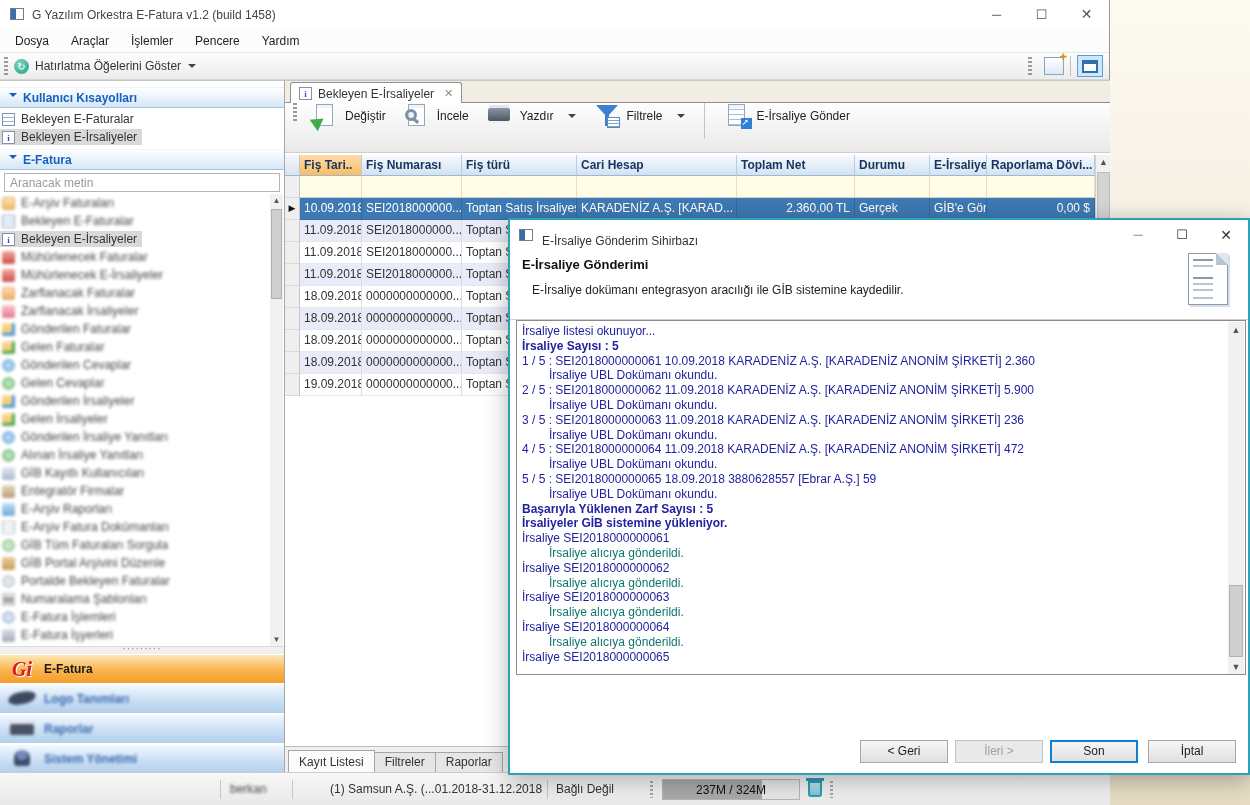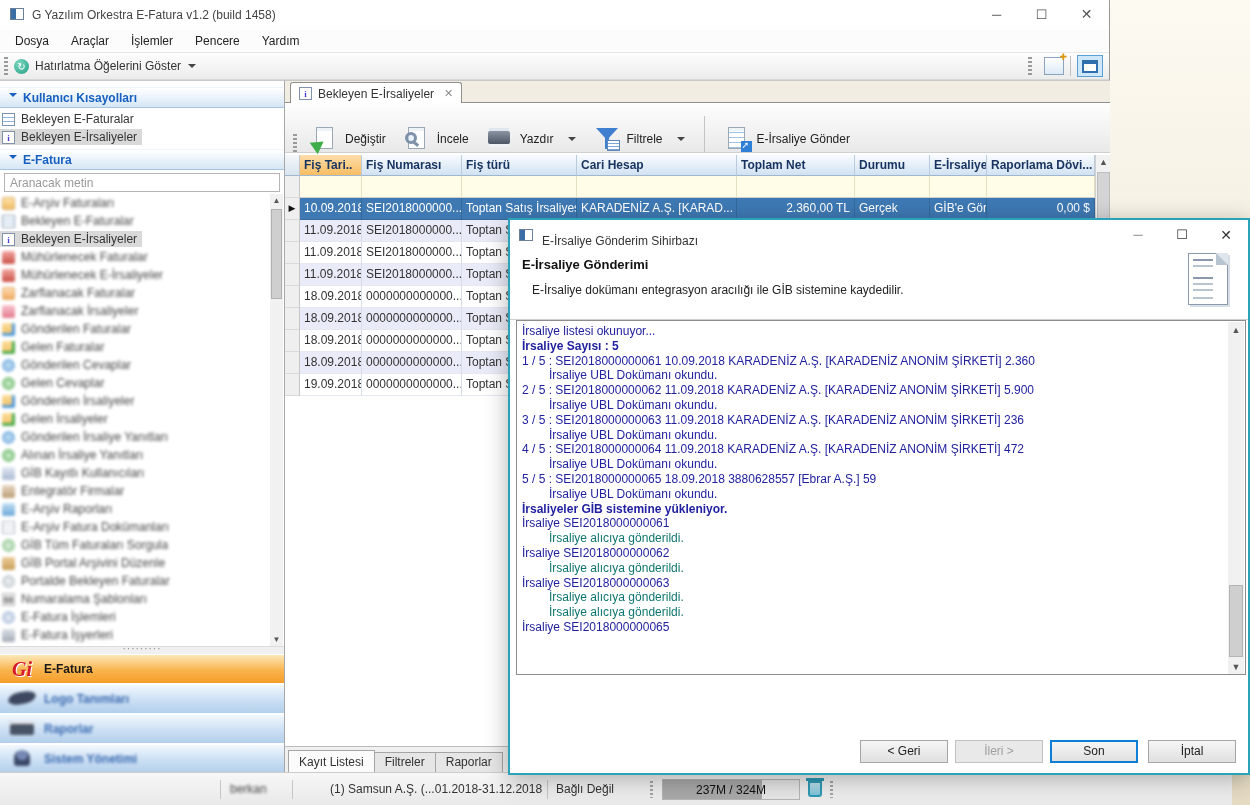--- a/index.html
+++ b/index.html
@@ -107,21 +107,21 @@
 
   
   #main-area { position:absolute; left:285px; top:80px; width:825px; height:692px; background:#fff; }
   #tabbar { position:relative; height:23px; background:#f1ede2; border-top:1px solid #c8c8c8;
     border-bottom:1px solid #8f8f8f; }
   #tab-active { position:absolute; left:5px; top:1px; height:22px; background:#fff;
     border:1px solid #8f8f8f; border-bottom:none; border-radius:3px 3px 0 0;
     display:flex; align-items:center; gap:6px; padding:0 8px; }
   #tab-active .tclose { color:#8a8a8a; font-size:11px; margin-left:4px; }
   #actionbar { position:relative; height:50px; background:linear-gradient(#fefefe,#e9e9e9);
-    border-bottom:1px solid #cfcfcf; display:flex; align-items:flex-end; padding-left:4px; }
+    border-bottom:1px solid #cfcfcf; display:flex; align-items:flex-start; padding-left:4px; }
   .action { display:flex; align-items:center; gap:7px; margin:0 9px; color:#222; }
   .aicon { position:relative; width:26px; height:26px; }
   .page { position:absolute; left:4px; top:1px; width:17px; height:22px; background:#fff;
     border:1px solid #9aa7b5; box-shadow:inset 0 3px 0 #eef3f8; }
   .page.lines { background:repeating-linear-gradient(#fff 0 4px,#9fc3e4 4px 5px); }
   .arr-green { position:absolute; left:0; bottom:2px; width:0; height:0;
     border:7px solid transparent; border-left:12px solid #3fae4a; transform:rotate(-35deg); }
   .lens { position:absolute; left:1px; top:6px; width:12px; height:12px; border:3px solid #7d92a8;
     border-radius:50%; background:rgba(220,235,250,.6); }
   .lens::after { content:""; position:absolute; right:-5px; bottom:-4px; width:7px; height:3px;
@@ -162,21 +162,21 @@
   #grid-sb .up{top:0;} #grid-sb .dn{bottom:0;}
   #grid-sb .thumb { position:absolute; left:1px; top:17px; width:13px; height:70px; background:#d4d4d4; border:1px solid #bdbdbd; }
 
   #bottom-tabs { position:absolute; left:0; bottom:0; right:0; height:26px; background:#f0f0f0;
     border-top:1px solid #bdbdbd; display:flex; align-items:flex-end; padding-left:3px; }
   .btab { padding:2px 10px 3px; border:1px solid #a5a5a5; border-bottom:none; background:#e6e6e6;
     margin-right:-1px; }
   .btab.active { background:#fbfbfb; padding-top:4px; }
 
   
-  #statusbar { position:absolute; left:0; top:772px; width:1232px; height:33px;
+  #statusbar { position:absolute; left:0; top:772px; width:1110px; height:33px;
     background:linear-gradient(#f7f7f7,#e9e9e9); border-top:1px solid #cdcdcd; }
   .sb-sep { position:absolute; top:7px; width:1px; height:19px; background:#c6c6c6; }
   .sb-text { position:absolute; top:0; line-height:32px; color:#333; }
   #mem-gauge { position:absolute; left:662px; top:6px; width:138px; height:21px;
     background:#e6e6e6; border:1px solid #b5b5b5; }
   #mem-gauge .fill { position:absolute; left:0; top:0; bottom:0; width:73%; background:#a9a9a9; }
   #mem-gauge .mtext { position:absolute; inset:0; text-align:center; line-height:20px; color:#111; }
   .trash { position:absolute; left:808px; top:8px; width:14px; height:16px; border:2px solid #2e9ab5;
     border-radius:0 0 3px 3px; background:linear-gradient(#bfe2ee,#7ec4da); }
   .trash::before { content:""; position:absolute; left:-4px; top:-5px; width:18px; height:3px; background:#2e9ab5; }
@@ -672,27 +672,29 @@
         <div class="ln">1 / 5 : SEI2018000000061 10.09.2018 KARADENİZ A.Ş. [KARADENİZ ANONİM ŞİRKETİ] 2.360</div>
         <div class="ln li">İrsaliye UBL Dokümanı okundu.</div>
         <div class="ln">2 / 5 : SEI2018000000062 11.09.2018 KARADENİZ A.Ş. [KARADENİZ ANONİM ŞİRKETİ] 5.900</div>
         <div class="ln li">İrsaliye UBL Dokümanı okundu.</div>
         <div class="ln">3 / 5 : SEI2018000000063 11.09.2018 KARADENİZ A.Ş. [KARADENİZ ANONİM ŞİRKETİ] 236</div>
         <div class="ln li">İrsaliye UBL Dokümanı okundu.</div>
         <div class="ln">4 / 5 : SEI2018000000064 11.09.2018 KARADENİZ A.Ş. [KARADENİZ ANONİM ŞİRKETİ] 472</div>
         <div class="ln li">İrsaliye UBL Dokümanı okundu.</div>
         <div class="ln">5 / 5 : SEI2018000000065 18.09.2018 3880628557 [Ebrar A.Ş.] 59</div>
         <div class="ln li">İrsaliye UBL Dokümanı okundu.</div>
+        <div class="ln lb">Başarıyla Yüklenen Zarf Sayısı : 5</div>
         <div class="ln lb">İrsaliyeler GİB sistemine yükleniyor.</div>
         <div class="ln">İrsaliye SEI2018000000061</div>
         <div class="ln lg">İrsaliye alıcıya gönderildi.</div>
         <div class="ln">İrsaliye SEI2018000000062</div>
         <div class="ln lg">İrsaliye alıcıya gönderildi.</div>
         <div class="ln">İrsaliye SEI2018000000063</div>
         <div class="ln lg">İrsaliye alıcıya gönderildi.</div>
+        <div class="ln">İrsaliye SEI2018000000064</div>
         <div class="ln lg">İrsaliye alıcıya gönderildi.</div>
         <div class="ln">İrsaliye SEI2018000000065</div>
       </div>
     <div id="log-sb">
       <div class="up">▲</div>
       <div class="thumb"></div>
       <div class="dn">▼</div>
     </div>
   </div>
   <div class="dlg-btn" style="left:350px">&lt; Geri</div>

